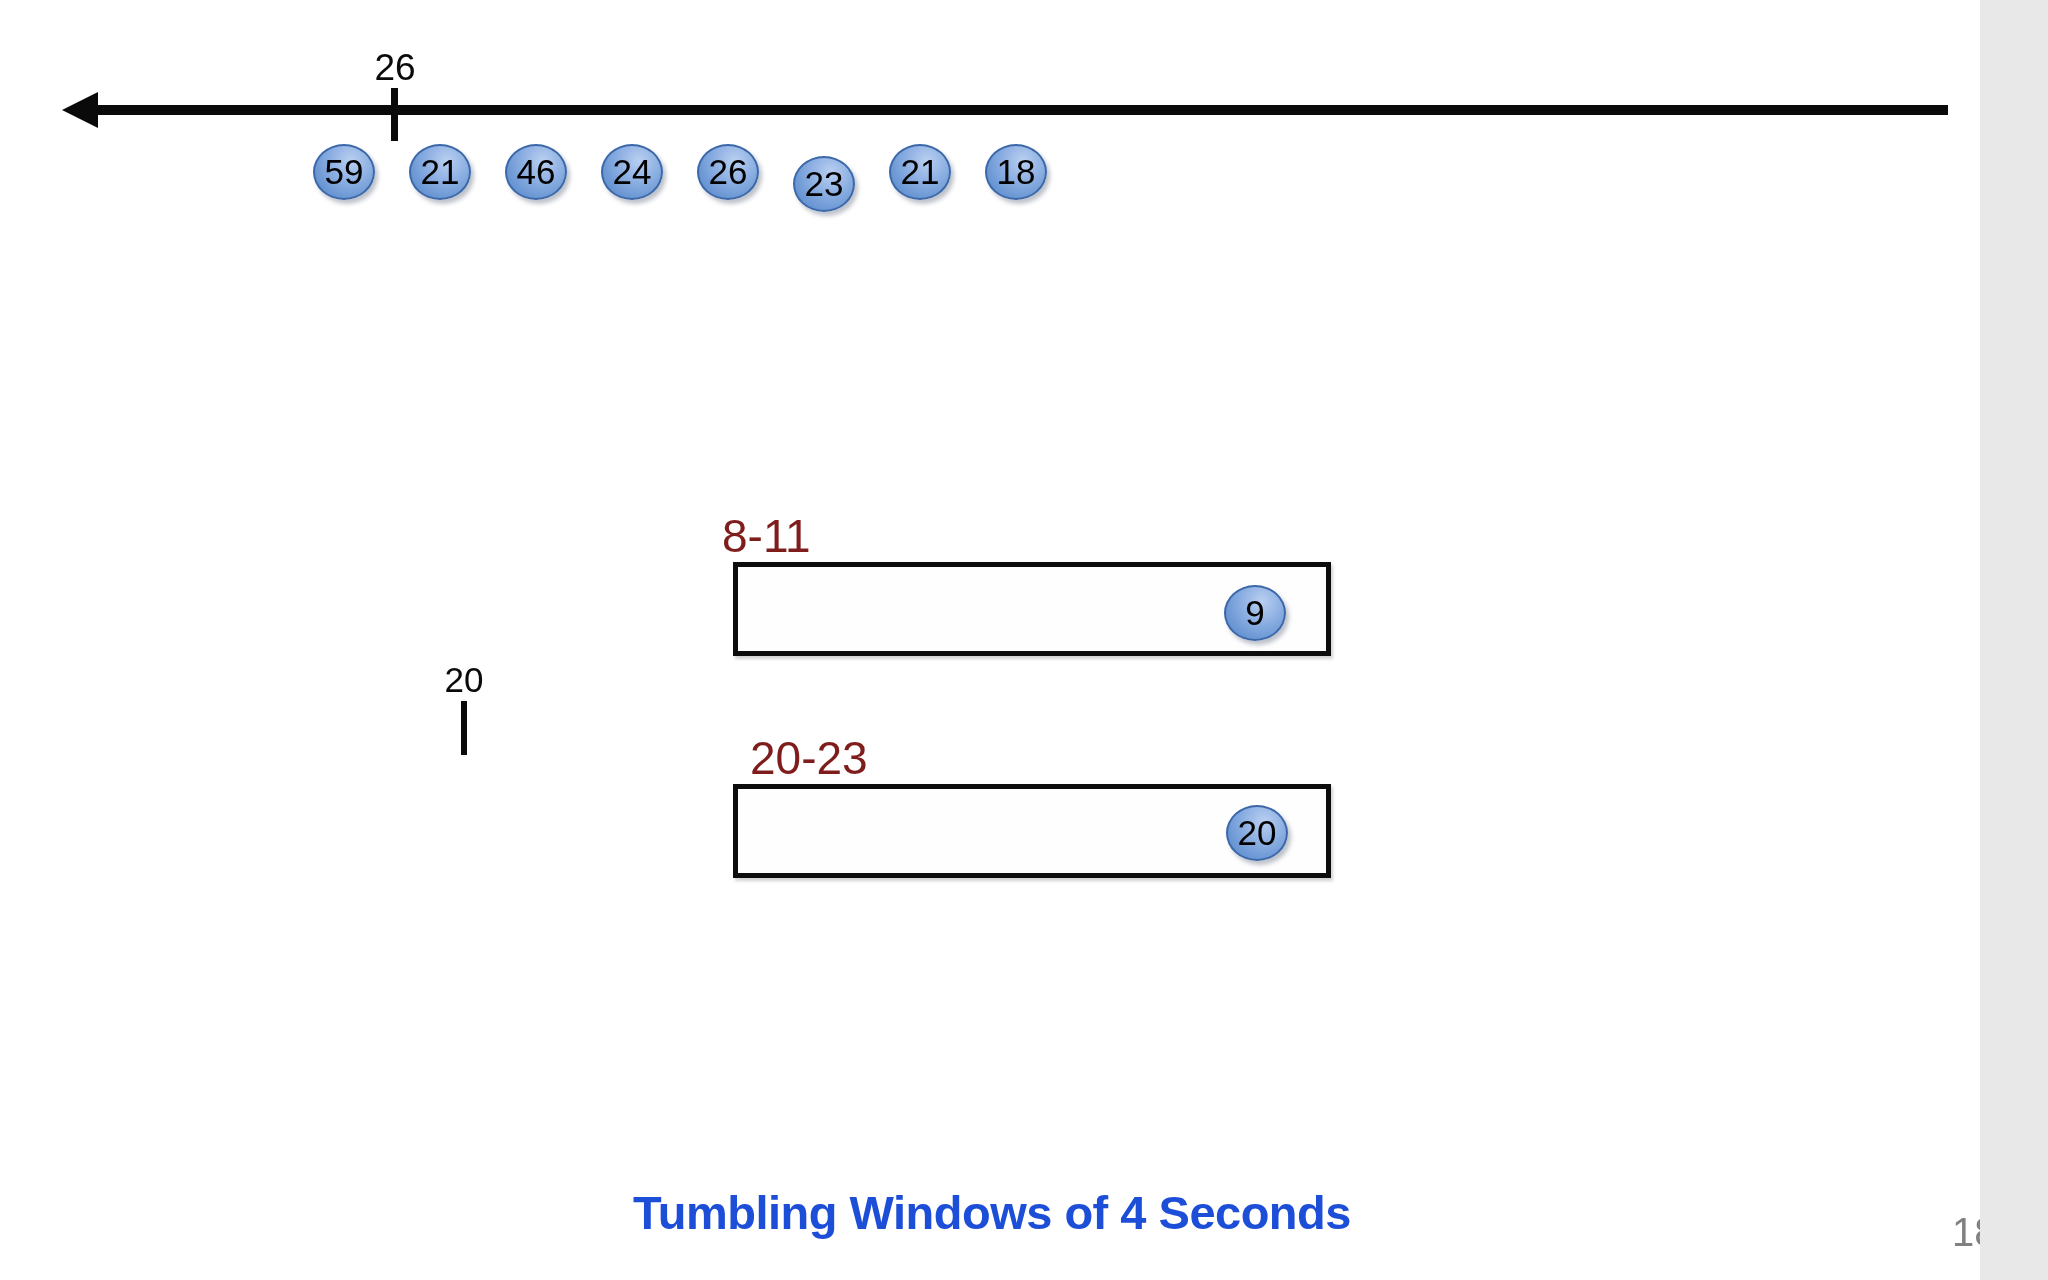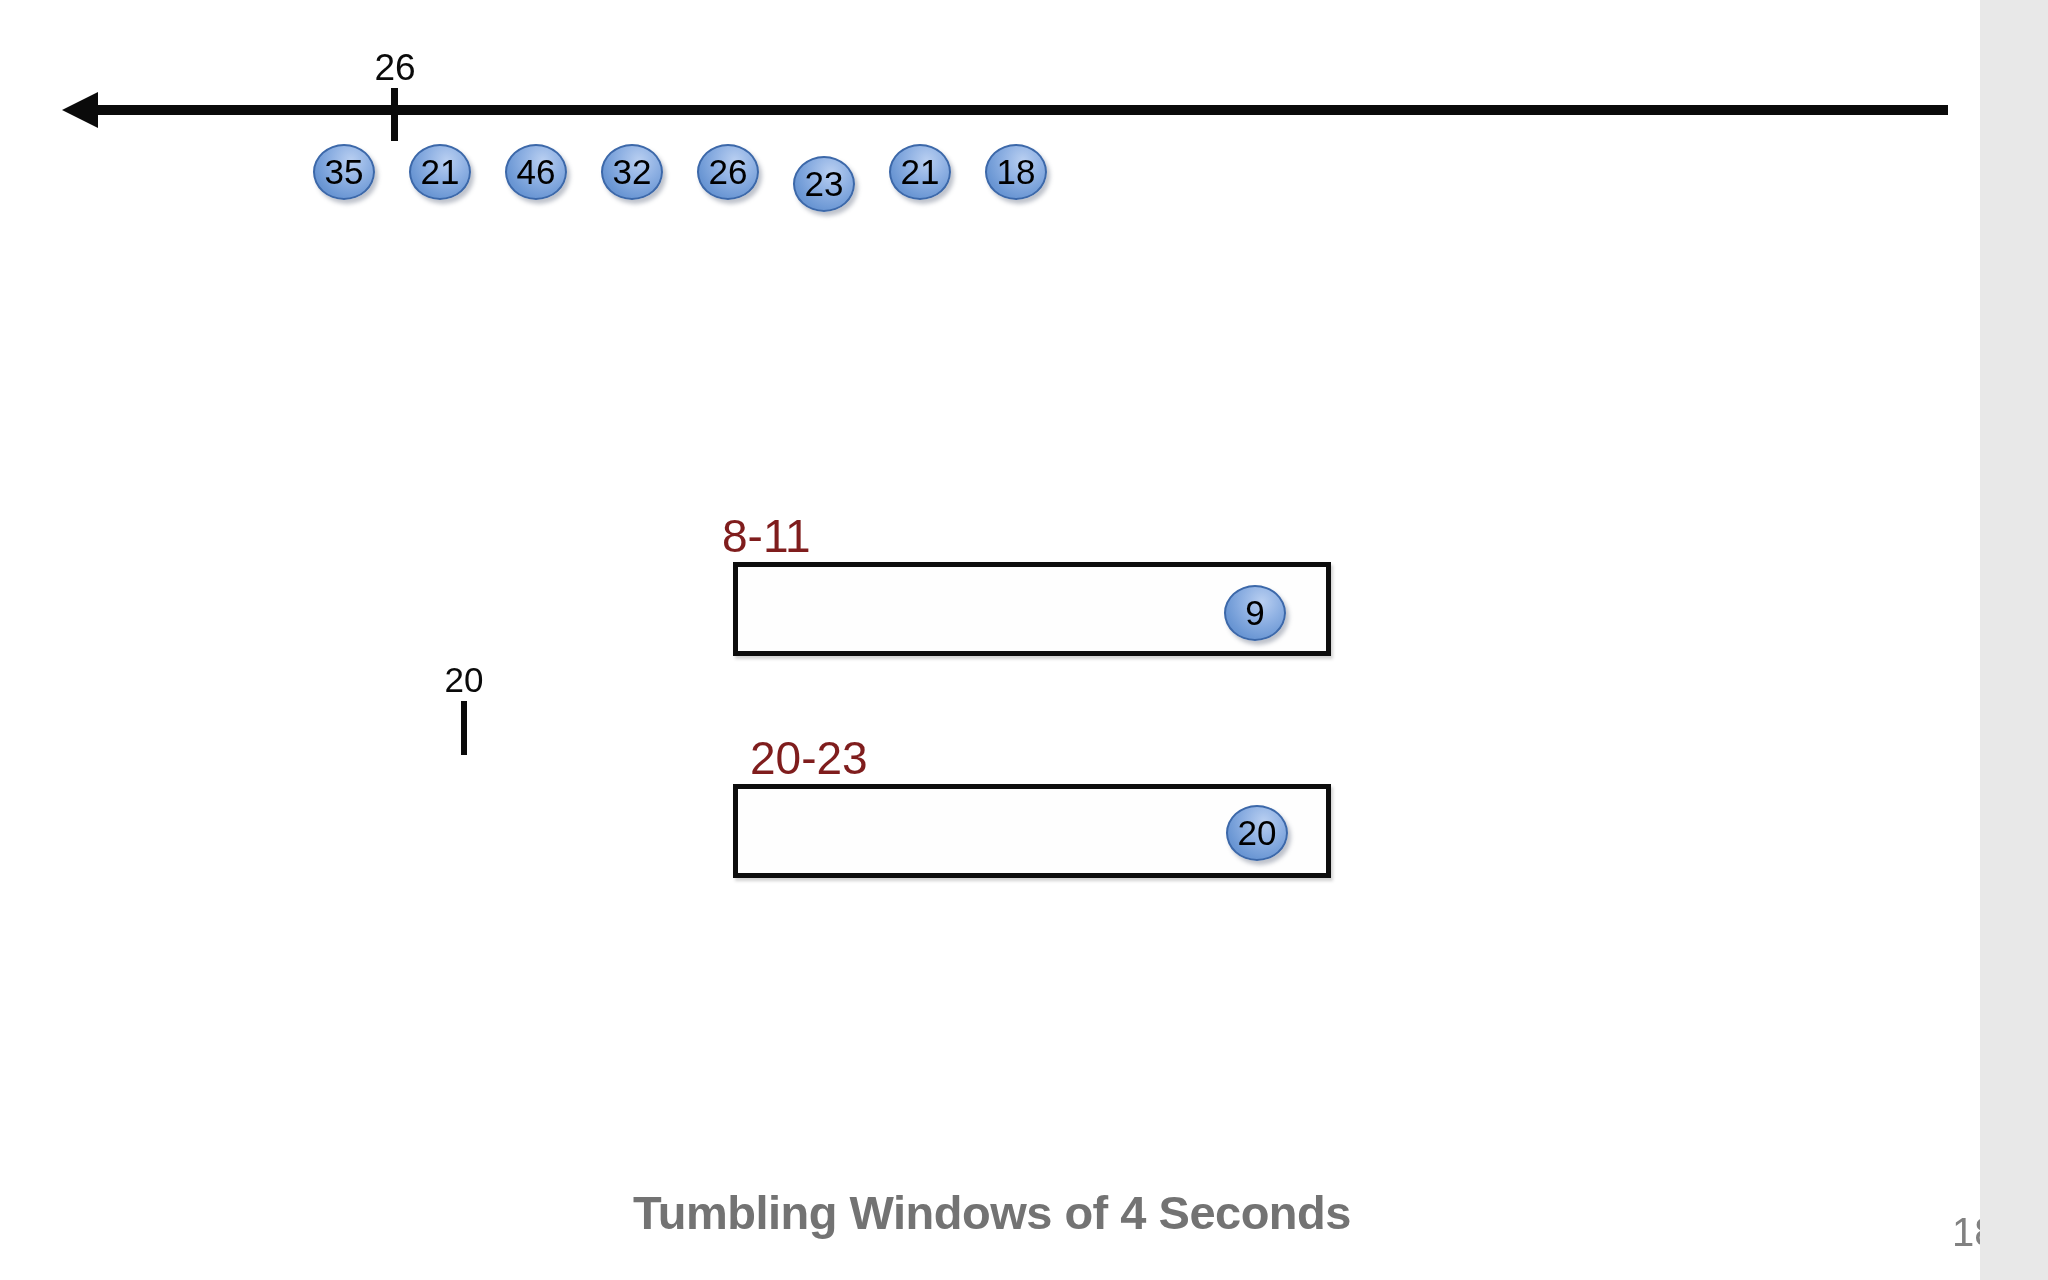--- a/index.html
+++ b/index.html
@@ -97,44 +97,44 @@
   .result-circle-2 { left: 1226px; top: 805px; }
 
   
   .slide-title {
     position: absolute;
     left: 633px; top: 1185px;
     font-size: 47px;
     font-weight: 700;
     letter-spacing: -0.5px;
     white-space: nowrap;
-    color: #737373;
+    color: #1d4ed8;
   }
   .page-number {
     position: absolute;
     left: 1952px; top: 1210px;
     font-size: 40px;
     color: #818181;
   }
 </style>
 </head>
 <body>
 
 <div class="slide">
 
   <div class="arrow-head"></div>
   <div class="arrow-line"></div>
 
   <div class="tick-label tick-label-upper">26</div>
   <div class="tick tick-upper"></div>
 
-  <div class="event-circle ev0">35</div>
+  <div class="event-circle ev0">59</div>
   <div class="event-circle ev1">21</div>
   <div class="event-circle ev2">46</div>
-  <div class="event-circle ev3">32</div>
+  <div class="event-circle ev3">24</div>
   <div class="event-circle ev4">26</div>
   <div class="event-circle ev5">23</div>
   <div class="event-circle ev6">21</div>
   <div class="event-circle ev7">18</div>
 
   <div class="window-label window-label-1">8-11</div>
   <div class="window-box window-box-1"></div>
   <div class="event-circle result-circle-1">9</div>
 
   <div class="tick-label tick-label-lower">20</div>

